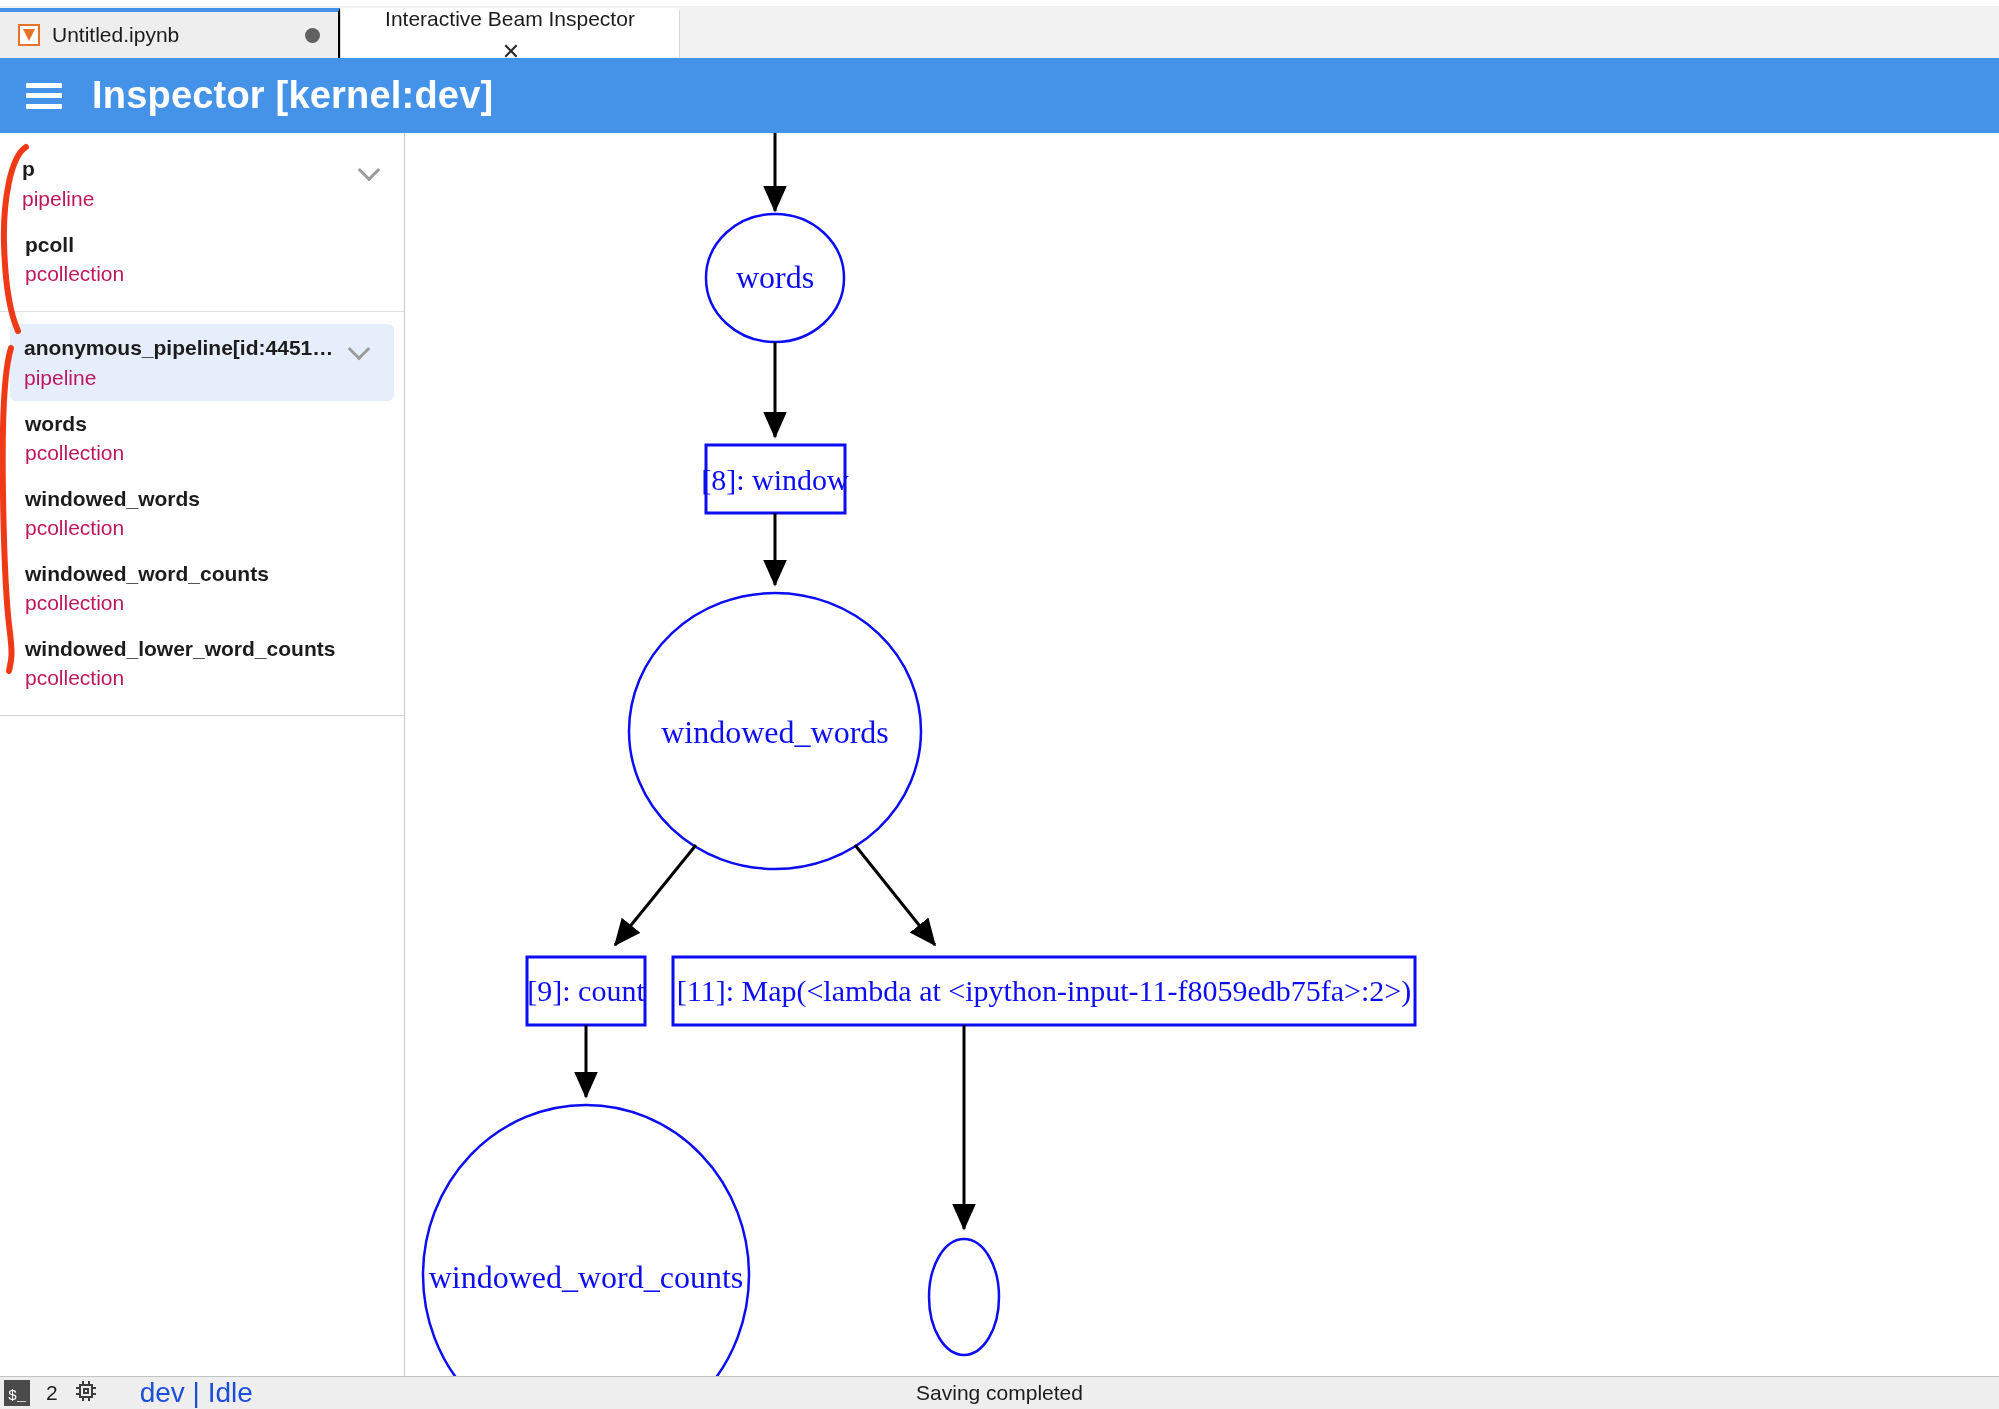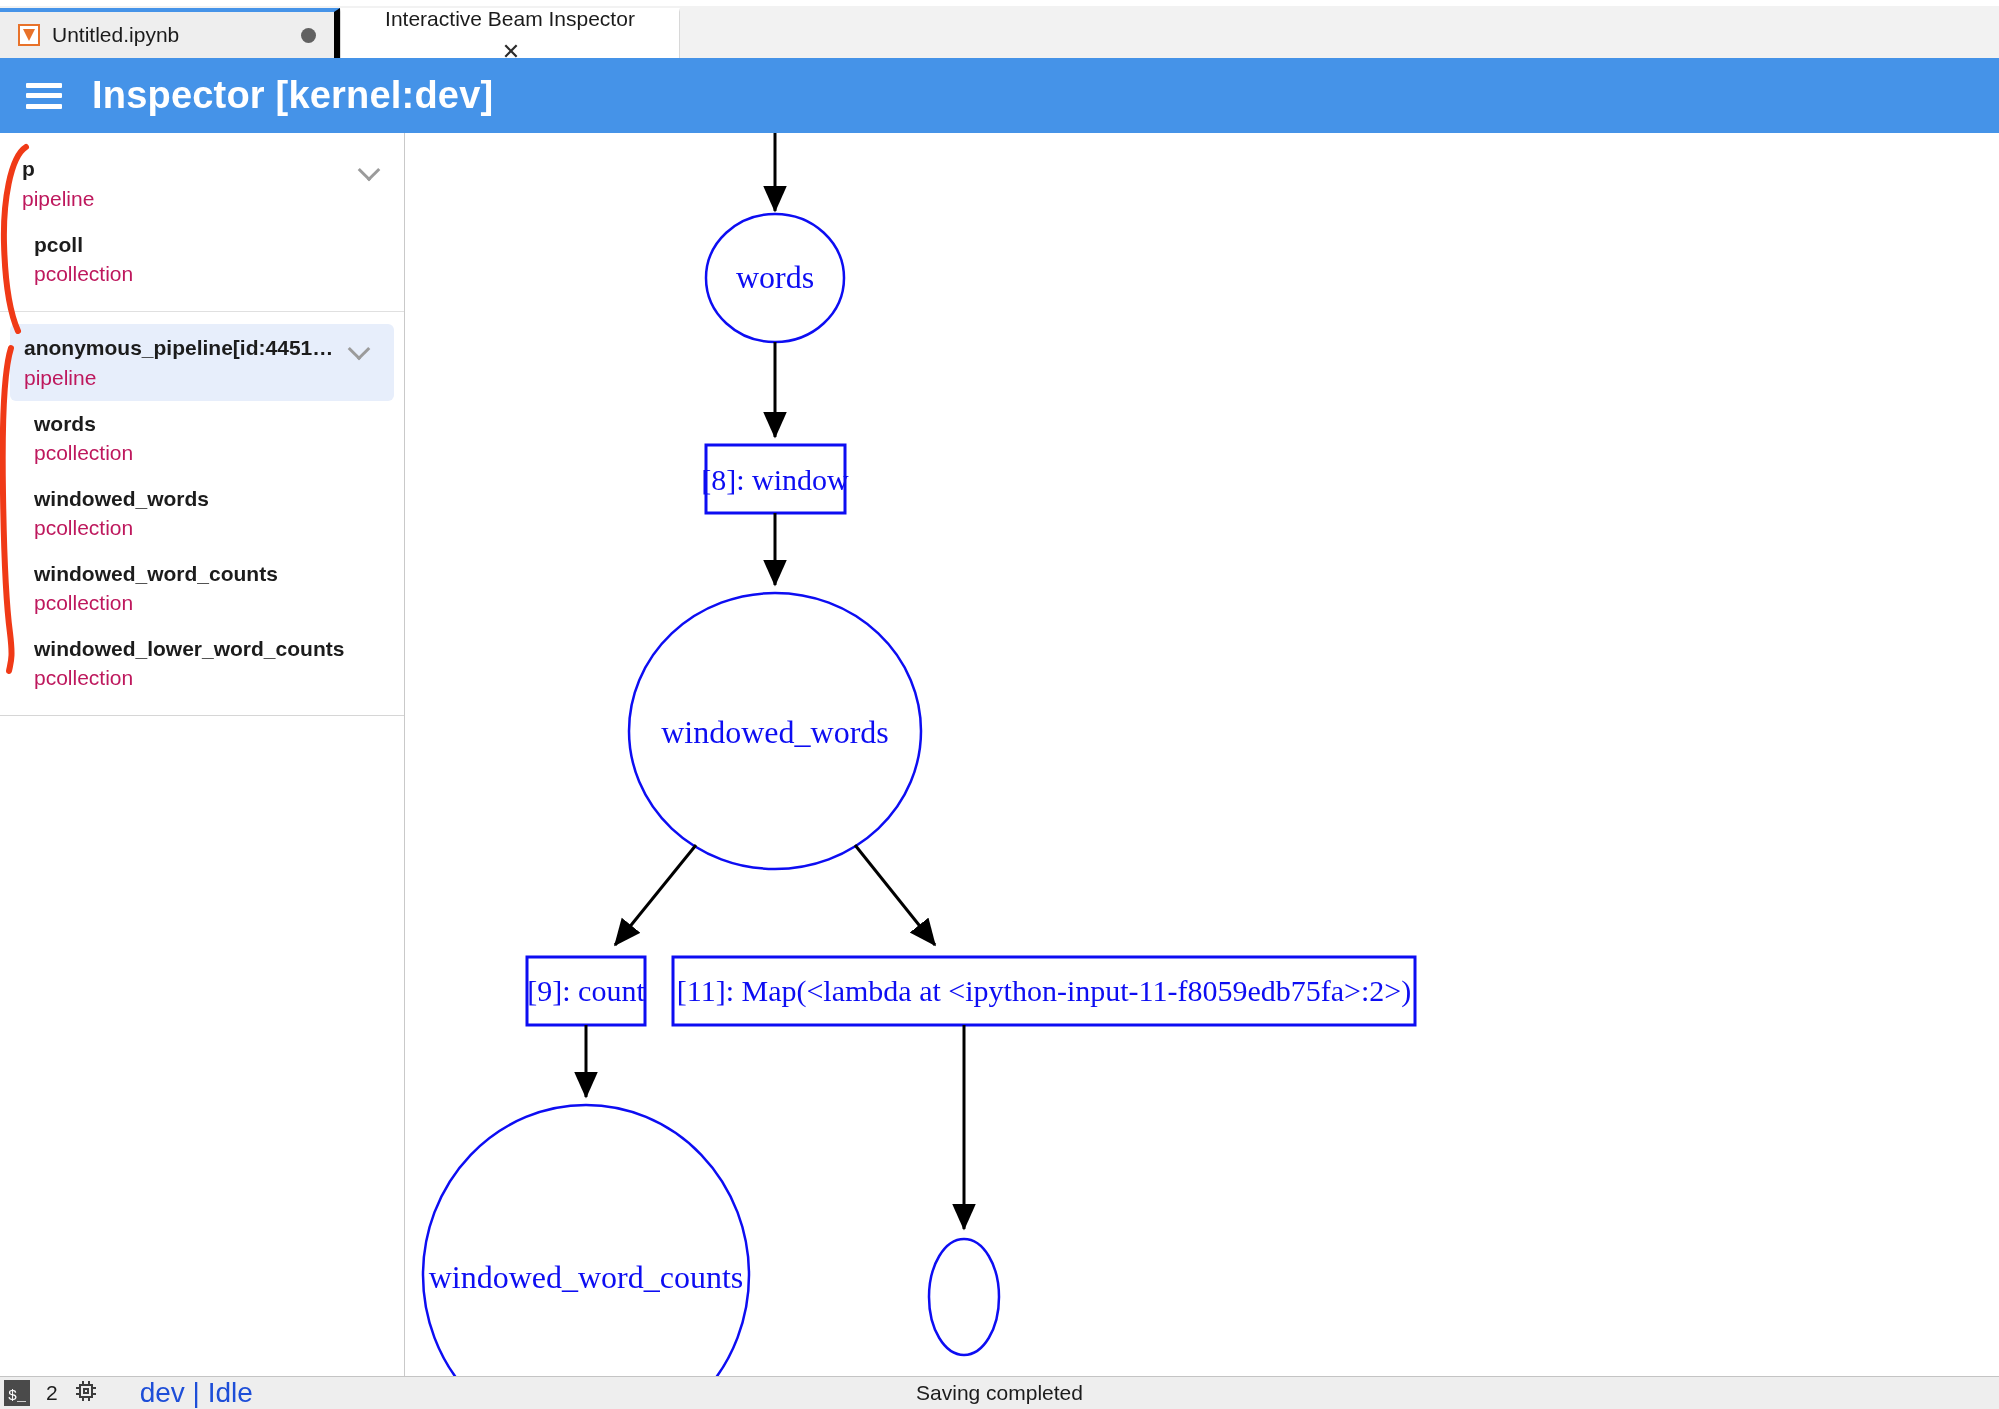--- a/index.html
+++ b/index.html
@@ -40,21 +40,21 @@
     gap: 12px;
     padding: 0 18px;
     font-size: 21px;
     color: #1b1b1b;
     position: relative;
     white-space: nowrap;
   }
   .tab.inactive {
     background: #eeeeee;
     border-top: 4px solid #4593e8;
-    border-right: 6px solid #000000;
+    border-right: 2px solid #000000;
     width: 340px;
     justify-content: space-between;
   }
   .tab.active {
     background: #ffffff;
     border-top: 4px solid #ffffff;
     border-right: 1px solid #d8d8d8;
     border-left: 1px solid #d8d8d8;
     width: 340px;
     justify-content: center;
@@ -151,21 +151,21 @@
   .group {
     border-bottom: 1px solid #e0e0e0;
     padding: 12px 0 14px 0;
   }
   .group.last { border-bottom: 1px solid #d6d6d6; }
 
   .entry {
     padding: 11px 22px 11px 22px;
     box-sizing: border-box;
   }
-  .entry.child { padding-left: 34px; }
+  .entry.child { padding-left: 25px; }
   .entry.selected {
     background: #e7eefb;
     border-radius: 6px;
     margin: 0 10px;
     padding-left: 14px;
   }
   .entry-row {
     display: flex;
     align-items: center;
     justify-content: space-between;

